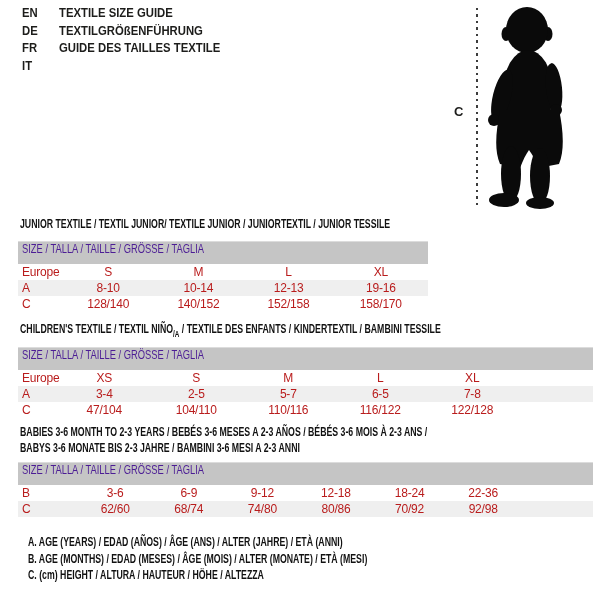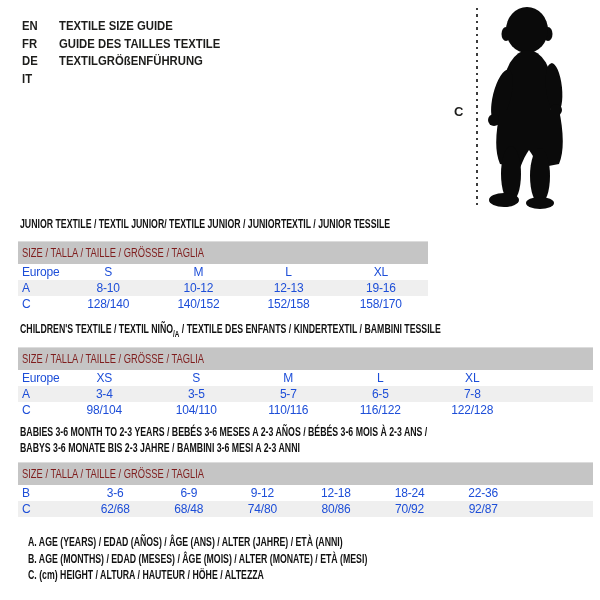--- a/index.html
+++ b/index.html
@@ -3,21 +3,21 @@
 <meta charset="utf-8">
 <style>
   * { margin:0; padding:0; box-sizing:border-box; }
   html,body { background:#fff; }
   #canvas {
     position:relative; width:600px; height:600px; background:#ffffff;
     font-family:"Liberation Sans", sans-serif; color:#1d1d1b; overflow:hidden;
   }
 
   
-  .lang-block { position:absolute; left:22px; top:17px;text-decoration:underline; }
+  .lang-block { position:absolute; left:22px; top:4px;text-decoration:underline; }
   .lang-row { display:flex; line-height:17.5px; font-size:13px; font-weight:bold; white-space:nowrap; }
   .lang-code { width:37px; flex:0 0 37px; }
   .lang-code span, .lang-label span {
     display:inline-block; transform:scaleX(0.87); transform-origin:left center; white-space:nowrap;
   }
 
   
   .measure-line {
     position:absolute; left:476px; top:8px; width:2px; height:200px;
     background:repeating-linear-gradient(to bottom,#3c3c3c 0 2.5px,transparent 2.5px 6.5px);
@@ -35,29 +35,29 @@
   #babies-title  { top:424px; }
   .title-sub { font-size:9px; vertical-align:sub; }
 
   
   .size-table { position:absolute; left:18px; border-collapse:collapse; table-layout:fixed; }
   #junior-table   { top:241px; width:410px; }
   #children-table { top:347px; width:575px; }
   #babies-table   { top:462px; width:575px; }
 
   .size-table th {
-    background:#c5c5c5; height:22px; text-align:left; font-weight:normal;
-    font-size:12px; color:#7f1d1d; padding:0 0 0 4px; border-top:1px solid #dcdcdc;
+    background:#c5c5c5; height:15px; text-align:left; font-weight:normal;
+    font-size:12px; color:#4c1d95; padding:0 0 8px 4px; border-top:1px solid #dcdcdc;
   }
   .size-table th .cond {
     display:inline-block; transform:scaleX(0.78); transform-origin:left center; white-space:nowrap;
   }
   .size-table td {
     height:16px; font-size:12px; text-align:center; padding:0; white-space:nowrap;
-    color:#1d4ed8; font-weight:normal; letter-spacing:-0.2px;
+    color:#b91c1c; font-weight:normal; letter-spacing:-0.2px;
   }
   .size-table td.row-label { text-align:left; padding-left:4px; }
   .size-table tr.alt td { background:#efefef; }
 
   
   .footnotes { position:absolute; left:28px; top:534px; }
   .footnote {
     font-size:12.5px; font-weight:bold; line-height:16.5px; white-space:nowrap;
     transform:scaleX(0.70); transform-origin:left top; color:#111;
   }
@@ -66,26 +66,26 @@
 <body>
 
 <div id="canvas">
 
   <div class="lang-block">
     <div class="lang-row">
       <div class="lang-code"><span>EN</span></div>
       <div class="lang-label"><span>TEXTILE SIZE GUIDE</span></div>
     </div>
     <div class="lang-row">
+      <div class="lang-code"><span>DE</span></div>
+      <div class="lang-label"><span>TEXTILGRÖßENFÜHRUNG</span></div>
+    </div>
+    <div class="lang-row">
       <div class="lang-code"><span>FR</span></div>
       <div class="lang-label"><span>GUIDE DES TAILLES TEXTILE</span></div>
-    </div>
-    <div class="lang-row">
-      <div class="lang-code"><span>DE</span></div>
-      <div class="lang-label"><span>TEXTILGRÖßENFÜHRUNG</span></div>
     </div>
     <div class="lang-row">
       <div class="lang-code"><span>IT</span></div>
     </div>
   </div>
 
   <div class="measure-line"></div>
   <div class="measure-label">C</div>
   <svg class="baby-svg" width="108" height="206" viewBox="0 0 108 206" fill="#0a0a0a" xmlns="http://www.w3.org/2000/svg">
     <ellipse cx="24" cy="30" rx="4.5" ry="7"></ellipse>
@@ -121,21 +121,21 @@
       <tr>
         <td class="row-label">Europe</td>
         <td>S</td>
         <td>M</td>
         <td>L</td>
         <td>XL</td>
       </tr>
       <tr class="alt">
         <td class="row-label">A</td>
         <td>8-10</td>
-        <td>10-12</td>
+        <td>10-14</td>
         <td>12-13</td>
         <td>19-16</td>
       </tr>
       <tr>
         <td class="row-label">C</td>
         <td>128/140</td>
         <td>140/152</td>
         <td>152/158</td>
         <td>158/170</td>
       </tr>
@@ -164,29 +164,29 @@
         <td>XS</td>
         <td>S</td>
         <td>M</td>
         <td>L</td>
         <td>XL</td>
         <td></td>
       </tr>
       <tr class="alt">
         <td class="row-label">A</td>
         <td>3-4</td>
-        <td>3-5</td>
+        <td>2-5</td>
         <td>5-7</td>
         <td>6-5</td>
         <td>7-8</td>
         <td></td>
       </tr>
       <tr>
         <td class="row-label">C</td>
-        <td>98/104</td>
+        <td>47/104</td>
         <td>104/110</td>
         <td>110/116</td>
         <td>116/122</td>
         <td>122/128</td>
         <td></td>
       </tr>
     </tbody>
   </table>
 
   <h2 class="section-title" id="babies-title">
@@ -215,26 +215,26 @@
         <td>3-6</td>
         <td>6-9</td>
         <td>9-12</td>
         <td>12-18</td>
         <td>18-24</td>
         <td>22-36</td>
         <td></td>
       </tr>
       <tr class="alt">
         <td class="row-label">C</td>
-        <td>62/68</td>
-        <td>68/48</td>
+        <td>62/60</td>
+        <td>68/74</td>
         <td>74/80</td>
         <td>80/86</td>
         <td>70/92</td>
-        <td>92/87</td>
+        <td>92/98</td>
         <td></td>
       </tr>
     </tbody>
   </table>
 
   <div class="footnotes">
     <div class="footnote">A. AGE (YEARS) / EDAD (AÑOS) / ÂGE (ANS) / ALTER (JAHRE) / ETÀ (ANNI)</div>
     <div class="footnote">B. AGE (MONTHS) / EDAD (MESES) / ÂGE (MOIS) / ALTER (MONATE) / ETÀ (MESI)</div>
     <div class="footnote">C. (cm) HEIGHT / ALTURA / HAUTEUR / HÖHE / ALTEZZA</div>
   </div>

